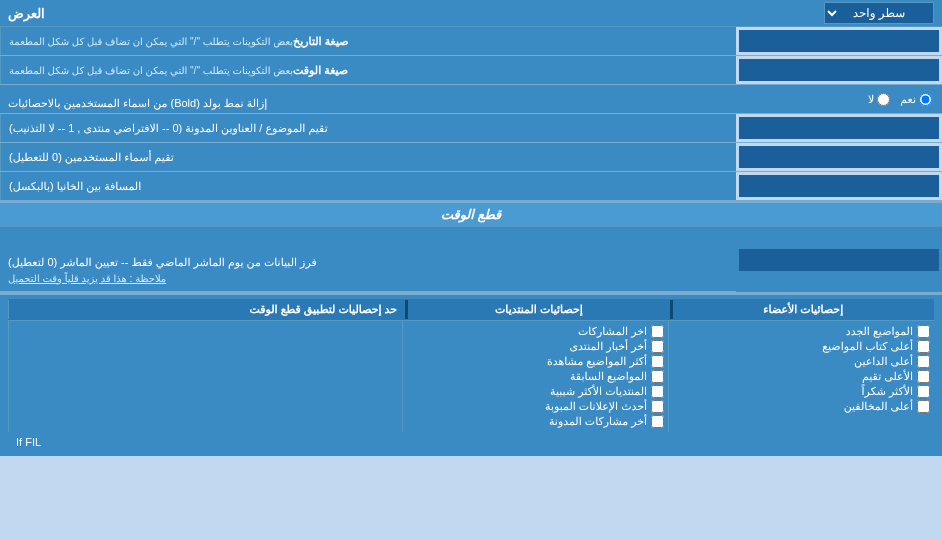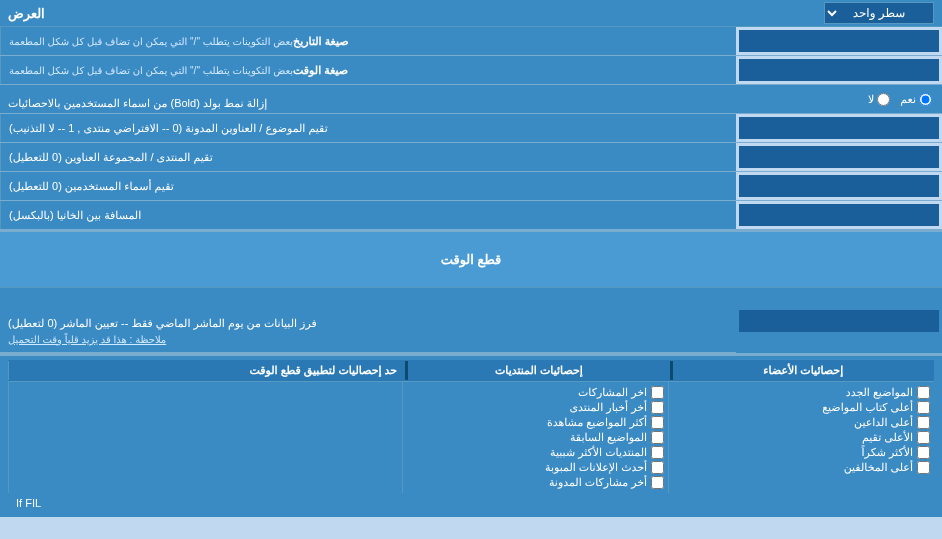--- a/index.html
+++ b/index.html
@@ -117,25 +117,26 @@
 
     .radio-options input[type="radio"] {
       cursor: pointer;
     }
 
     
     .section-header {
       background: #4a9ad4;
       color: #fff;
       text-align: center;
-      padding: 20px 8px;
+      padding: 4px 8px;
       font-size: 13px;
       font-weight: bold;
       border-bottom: 1px solid #5599c0;
       border-top: 2px solid #7aacd0;
+      font-style: italic;
     }
 
     
     .tall-row {
       display: flex;
       width: 100%;
       border-bottom: 1px solid #7aacd0;
       min-height: 44px;
       align-items: stretch;
     }
@@ -280,28 +281,20 @@
 
   <div class="row">
     <div class="row-input">
       <input type="text" style="background: rgb(26, 94, 154); border: none; color: rgb(255, 255, 255); text-align: center; width: 100%; font-size: 12px; outline: none;">
     </div>
     <div class="row-label">
       <span>تقيم الموضوع / العناوين المدونة (0 -- الافتراضي منتدى , 1 -- لا التذنيب)</span>
     </div>
   </div>
 
-  <div class="row">
-    <div class="row-input">
-      <input type="text" style="background: rgb(26, 94, 154); border: none; color: rgb(255, 255, 255); text-align: center; width: 100%; font-size: 12px; outline: none;">
-    </div>
-    <div class="row-label">
-      <span>تقيم المنتدى / المجموعة العناوين (0 للتعطيل)</span>
-    </div>
-  </div>
 
   <div class="row">
     <div class="row-input">
       <input type="text" style="background: rgb(26, 94, 154); border: none; color: rgb(255, 255, 255); text-align: center; width: 100%; font-size: 12px; outline: none;">
     </div>
     <div class="row-label">
       <span>تقيم أسماء المستخدمين (0 للتعطيل)</span>
     </div>
   </div>
 

